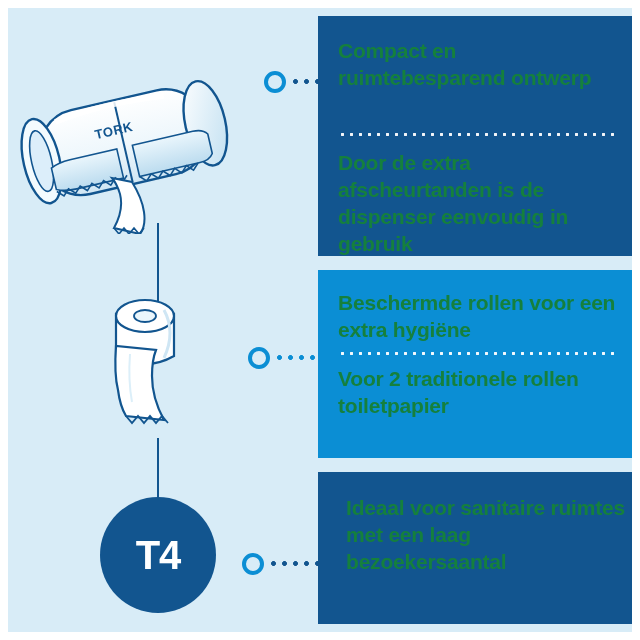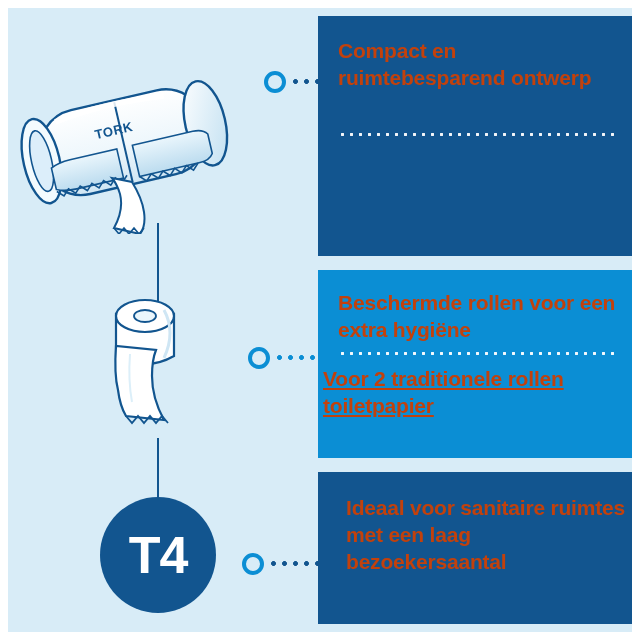--- a/index.html
+++ b/index.html
@@ -49,30 +49,30 @@
     background: #0b8ed4;
     top: 262px;
     height: 188px;
   }
   .panel-deep {
     background: #12558f;
     top: 464px;
     height: 152px;
   }
   .panel-text {
-    color: #c2410c;
+    color: #15803d;
     font-size: 21px;
     line-height: 1.28;
     font-weight: bold;
     letter-spacing: -0.2px;
   }
   .ptxt-1 { position: absolute; top: 30px; left: 20px; width: 278px; }
   .ptxt-2 { position: absolute; top: 142px; left: 20px; width: 284px; }
   .ptxt-3 { position: absolute; top: 282px; left: 20px; width: 282px; }
-  .ptxt-4 { position: absolute; top: 358px; left: 5px; width: 282px; text-decoration: underline; }
+  .ptxt-4 { position: absolute; top: 358px; left: 20px; width: 282px; }
   .ptxt-5 { position: absolute; top: 487px; left: 28px; width: 284px; }
 
   
   .sep {
     position: absolute;
     left: 20px;
     width: 276px;
     height: 3px;
     background-image: radial-gradient(circle, #ffffff 0 1.4px, rgba(255,255,255,0) 1.6px);
     background-size: 9px 3px;
@@ -130,21 +130,21 @@
     left: 92px;
     top: 489px;
     width: 116px;
     height: 116px;
     border-radius: 50%;
     background: #12558f;
     color: #ffffff;
     display: flex;
     align-items: center;
     justify-content: center;
-    font-size: 52px;
+    font-size: 40px;
     font-weight: bold;
     letter-spacing: -1px;
   }
 </style>
 </head>
 <body>
 
 <div id="page">
   <div class="canvas">
 
@@ -231,20 +231,21 @@
     <div class="dots dots-3"></div>
 
     <div class="panels">
 
       <div class="panel panel-dark"></div>
       <div class="panel panel-mid"></div>
       <div class="panel panel-deep"></div>
 
       <div class="panel-text ptxt-1">Compact en ruimtebesparend ontwerp</div>
       <div class="sep sep-1"></div>
+      <div class="panel-text ptxt-2">Door de extra afscheurtanden is de dispenser eenvoudig in gebruik</div>
 
       <div class="panel-text ptxt-3">Beschermde rollen voor een extra hygiëne</div>
       <div class="sep sep-2"></div>
       <div class="panel-text ptxt-4">Voor 2 traditionele rollen toiletpapier</div>
 
       <div class="panel-text ptxt-5">Ideaal voor sanitaire ruimtes met een laag bezoekersaantal</div>
     </div>
 
   </div>
 </div>

